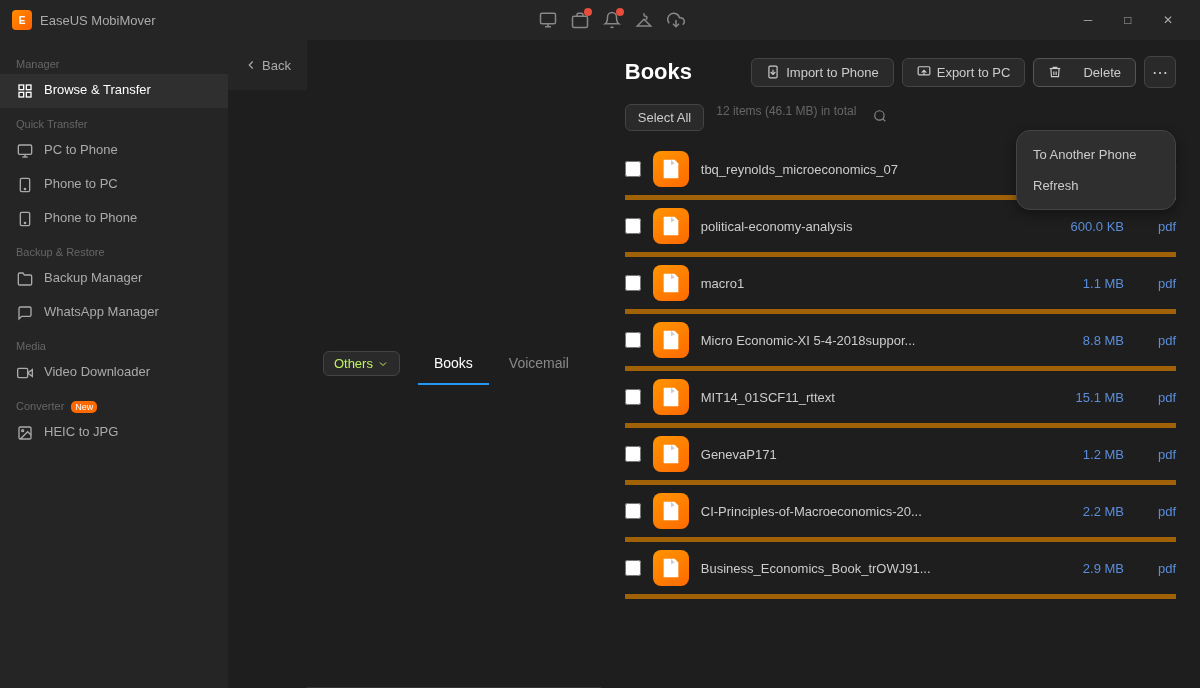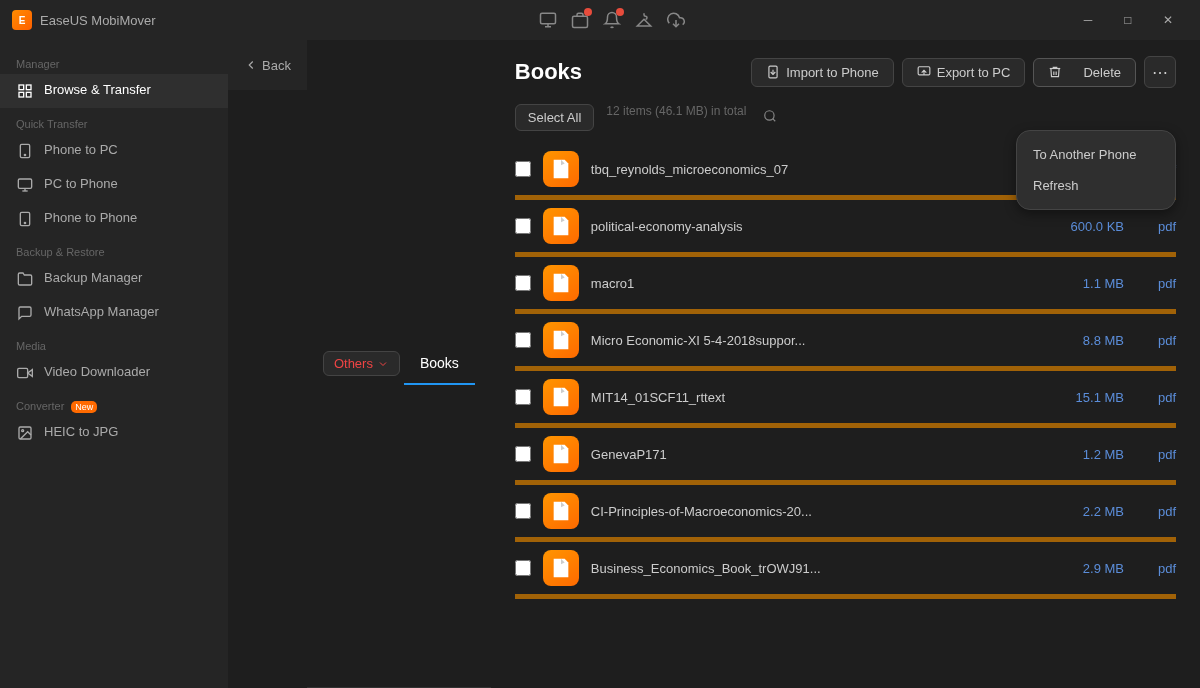--- a/index.html
+++ b/index.html
@@ -164,22 +164,22 @@
     .tab-dropdown {
       display: flex;
       align-items: center;
       gap: 4px;
       background: #2a2a2a;
       border: 1px solid #444;
       border-radius: 6px;
       padding: 4px 10px;
       font-size: 13px;
       cursor: pointer;
-      color: #ef4444;
-      margin-right: 0;
+      color: #bef264;
+      margin-right: 14px;
     }
     .tab {
       padding: 12px 16px;
       font-size: 14px;
       cursor: pointer;
       color: #888;
       border-bottom: 2px solid transparent;
       margin-bottom: -1px;
     }
     .tab.active {
@@ -399,35 +399,35 @@
             <rect x="3" y="14" width="7" height="7"></rect>
           </svg>
       </div>
       <span>Browse &amp; Transfer</span>
     </div>
 
     <div class="sidebar-section-label">Quick Transfer</div>
     <div class="sidebar-item">
       <div class="sidebar-item-icon">
         <svg width="16" height="16" viewBox="0 0 24 24" fill="none" stroke="currentColor" stroke-width="2">
-            <rect x="5" y="2" width="14" height="20" rx="2"></rect>
-            <circle cx="12" cy="18" r="1"></circle>
-          </svg>
-      </div>
-      <span>Phone to PC</span>
-    </div>
-    <div class="sidebar-item">
-      <div class="sidebar-item-icon">
-        <svg width="16" height="16" viewBox="0 0 24 24" fill="none" stroke="currentColor" stroke-width="2">
             <rect x="2" y="3" width="20" height="14" rx="2"></rect>
             <line x1="8" y1="21" x2="16" y2="21"></line>
             <line x1="12" y1="17" x2="12" y2="21"></line>
           </svg>
       </div>
       <span>PC to Phone</span>
+    </div>
+    <div class="sidebar-item">
+      <div class="sidebar-item-icon">
+        <svg width="16" height="16" viewBox="0 0 24 24" fill="none" stroke="currentColor" stroke-width="2">
+            <rect x="5" y="2" width="14" height="20" rx="2"></rect>
+            <circle cx="12" cy="18" r="1"></circle>
+          </svg>
+      </div>
+      <span>Phone to PC</span>
     </div>
     <div class="sidebar-item">
       <div class="sidebar-item-icon">
         <svg width="16" height="16" viewBox="0 0 24 24" fill="none" stroke="currentColor" stroke-width="2">
             <rect x="5" y="2" width="14" height="20" rx="2"></rect>
             <circle cx="12" cy="18" r="1"></circle>
           </svg>
       </div>
       <span>Phone to Phone</span>
     </div>
@@ -490,20 +490,23 @@
 
     <div class="tabbar">
       <div class="tab-dropdown">
         <span>Others</span>
         <svg width="12" height="12" viewBox="0 0 24 24" fill="none" stroke="currentColor" stroke-width="2">
             <polyline points="6 9 12 15 18 9"></polyline>
           </svg>
       </div>
       <div class="tab active">
         <span>Books</span>
+      </div>
+      <div class="tab">
+        <span>Voicemail</span>
       </div>
     </div>
 
     <div class="books-section">
 
       <div class="books-header">
         <h1 class="books-title">Books</h1>
         <div class="action-buttons">
           <button class="action-btn">
             <svg width="14" height="14" viewBox="0 0 24 24" fill="none" stroke="currentColor" stroke-width="2">

